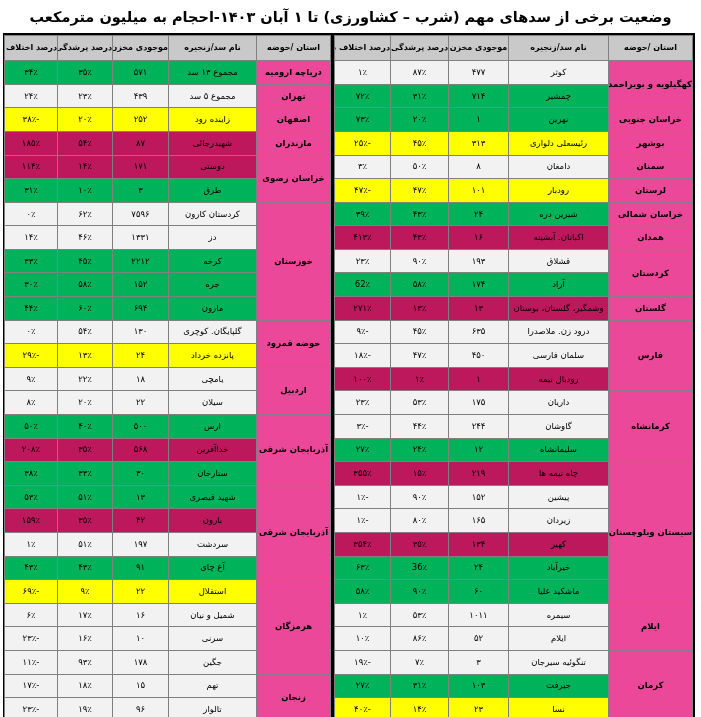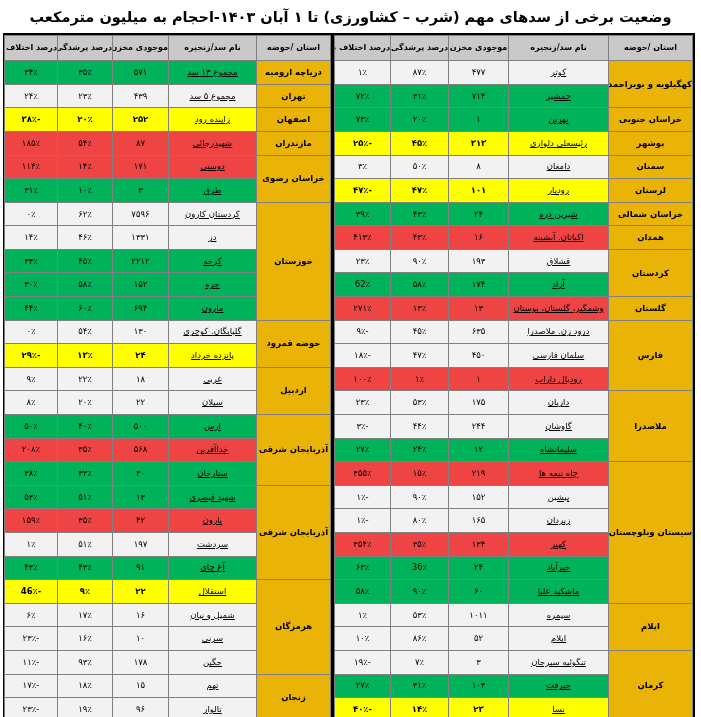--- a/index.html
+++ b/index.html
@@ -67,35 +67,34 @@
     white-space: nowrap;
   }
   table.grid th {
     background: #c9c9c9;
     font-weight: bold;
     height: 24px;
     font-size: 8px;
     letter-spacing: -0.2px;
   }
   td.prov {
-    background: #eab308;
+    background: #ec4899;
     font-weight: bold;
     font-size: 9px;
     border-right: 1px solid #808080;
   }
   td.dam {
     font-size: 9px;
     font-weight: normal;
-    text-decoration: underline;
   }
   td.num { font-size: 9px; }
-  .c-yellow { background: #ffff00; font-weight: bold; }
+  .c-yellow { background: #ffff00; }
   .c-white  { background: #f2f2f2; }
   .c-green  { background: #00b259; }
-  .c-blue   { background: #ef4444; }
+  .c-blue   { background: #be185d; }
 
   
   .right col.c1 { width: 74px; }  
   .right col.c2 { width: 88px; }  
   .right col.c3 { width: 56px; }  
   .right col.c4 { width: 55px; }  
   .right col.c5 { width: 53px; }  
 
   
   .left col.c1 { width: 84px; }
@@ -212,21 +211,21 @@
               <td class="num c-white">۰٪</td>
             </tr>
             <tr>
               <td class="dam c-yellow">پانزده خرداد</td>
               <td class="num c-yellow">۲۴</td>
               <td class="num c-yellow">۱۳٪</td>
               <td class="num c-yellow">-۲۹٪</td>
             </tr>
             <tr>
               <td class="prov" rowspan="2">اردبیل</td>
-              <td class="dam c-white">غربی</td>
+              <td class="dam c-white">یامچی</td>
               <td class="num c-white">۱۸</td>
               <td class="num c-white">۲۲٪</td>
               <td class="num c-white">۹٪</td>
             </tr>
             <tr>
               <td class="dam c-white">سیلان</td>
               <td class="num c-white">۲۲</td>
               <td class="num c-white">۲۰٪</td>
               <td class="num c-white">۸٪</td>
             </tr>
@@ -272,21 +271,21 @@
               <td class="dam c-green">آغ چای</td>
               <td class="num c-green">۹۱</td>
               <td class="num c-green">۴۳٪</td>
               <td class="num c-green">۴۳٪</td>
             </tr>
             <tr>
               <td class="prov" rowspan="4">هرمزگان</td>
               <td class="dam c-yellow">استقلال</td>
               <td class="num c-yellow">۲۲</td>
               <td class="num c-yellow">۹٪</td>
-              <td class="num c-yellow">-46٪</td>
+              <td class="num c-yellow">-۶۹٪</td>
             </tr>
             <tr>
               <td class="dam c-white">شمیل و نیان</td>
               <td class="num c-white">۱۶</td>
               <td class="num c-white">۱۷٪</td>
               <td class="num c-white">۶٪</td>
             </tr>
             <tr>
               <td class="dam c-white">سرنی</td>
               <td class="num c-white">۱۰</td>
@@ -417,27 +416,27 @@
               <td class="num c-white">۴۵٪</td>
               <td class="num c-white">-۹٪</td>
             </tr>
             <tr>
               <td class="dam c-white">سلمان فارسی</td>
               <td class="num c-white">۴۵۰</td>
               <td class="num c-white">۴۷٪</td>
               <td class="num c-white">-۱۸٪</td>
             </tr>
             <tr>
-              <td class="dam c-blue">رودبال داراب</td>
+              <td class="dam c-blue">رودبال نیمه</td>
               <td class="num c-blue">۱</td>
               <td class="num c-blue">۱٪</td>
               <td class="num c-blue">۱۰۰٪</td>
             </tr>
             <tr>
-              <td class="prov" rowspan="3">ملاصدرا</td>
+              <td class="prov" rowspan="3">کرمانشاه</td>
               <td class="dam c-white">داریان</td>
               <td class="num c-white">۱۷۵</td>
               <td class="num c-white">۵۳٪</td>
               <td class="num c-white">۲۳٪</td>
             </tr>
             <tr>
               <td class="dam c-white">گاوشان</td>
               <td class="num c-white">۲۴۴</td>
               <td class="num c-white">۴۴٪</td>
               <td class="num c-white">-۳٪</td>

